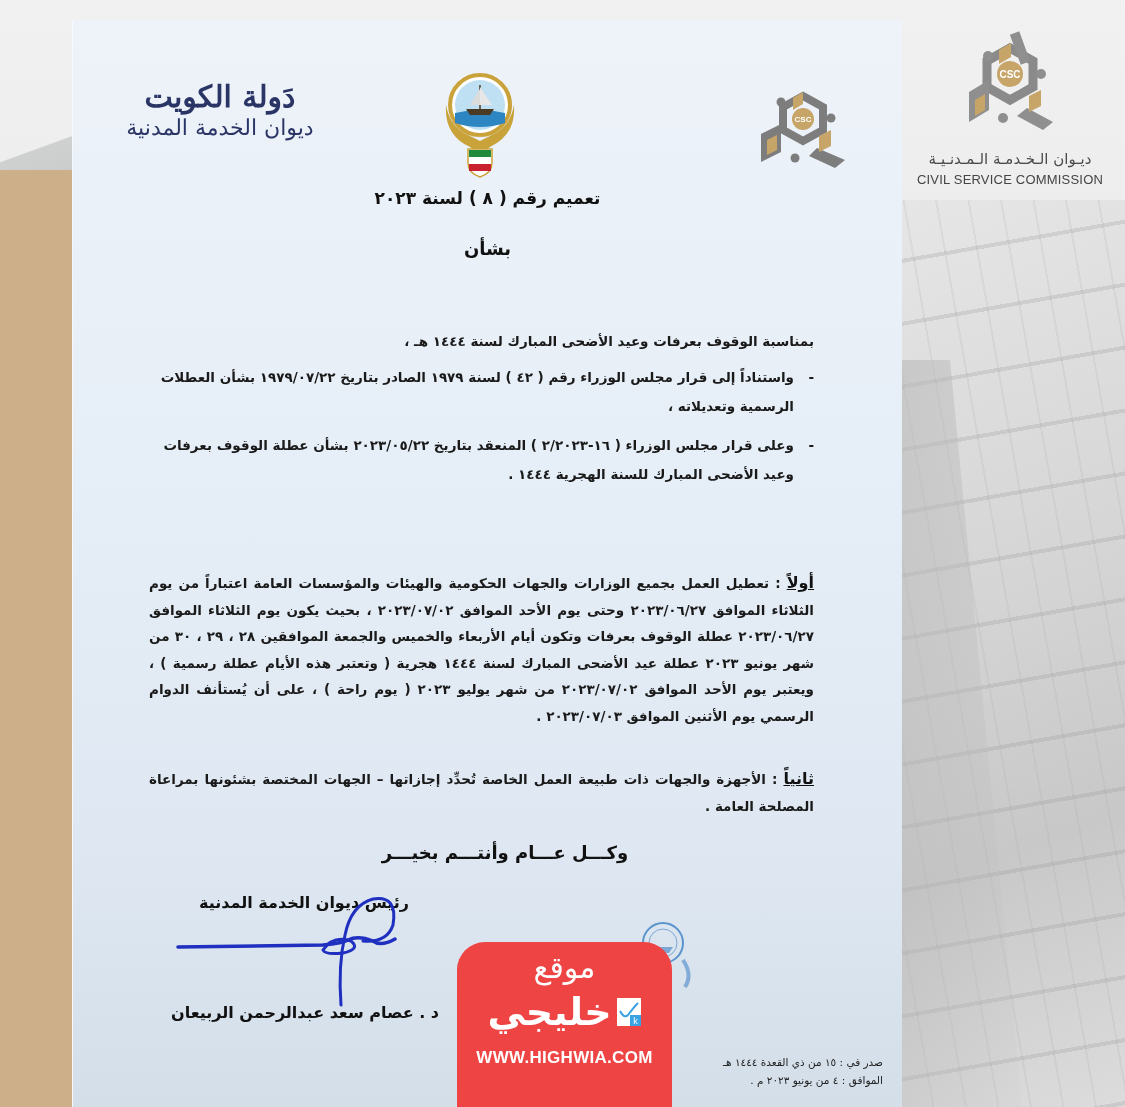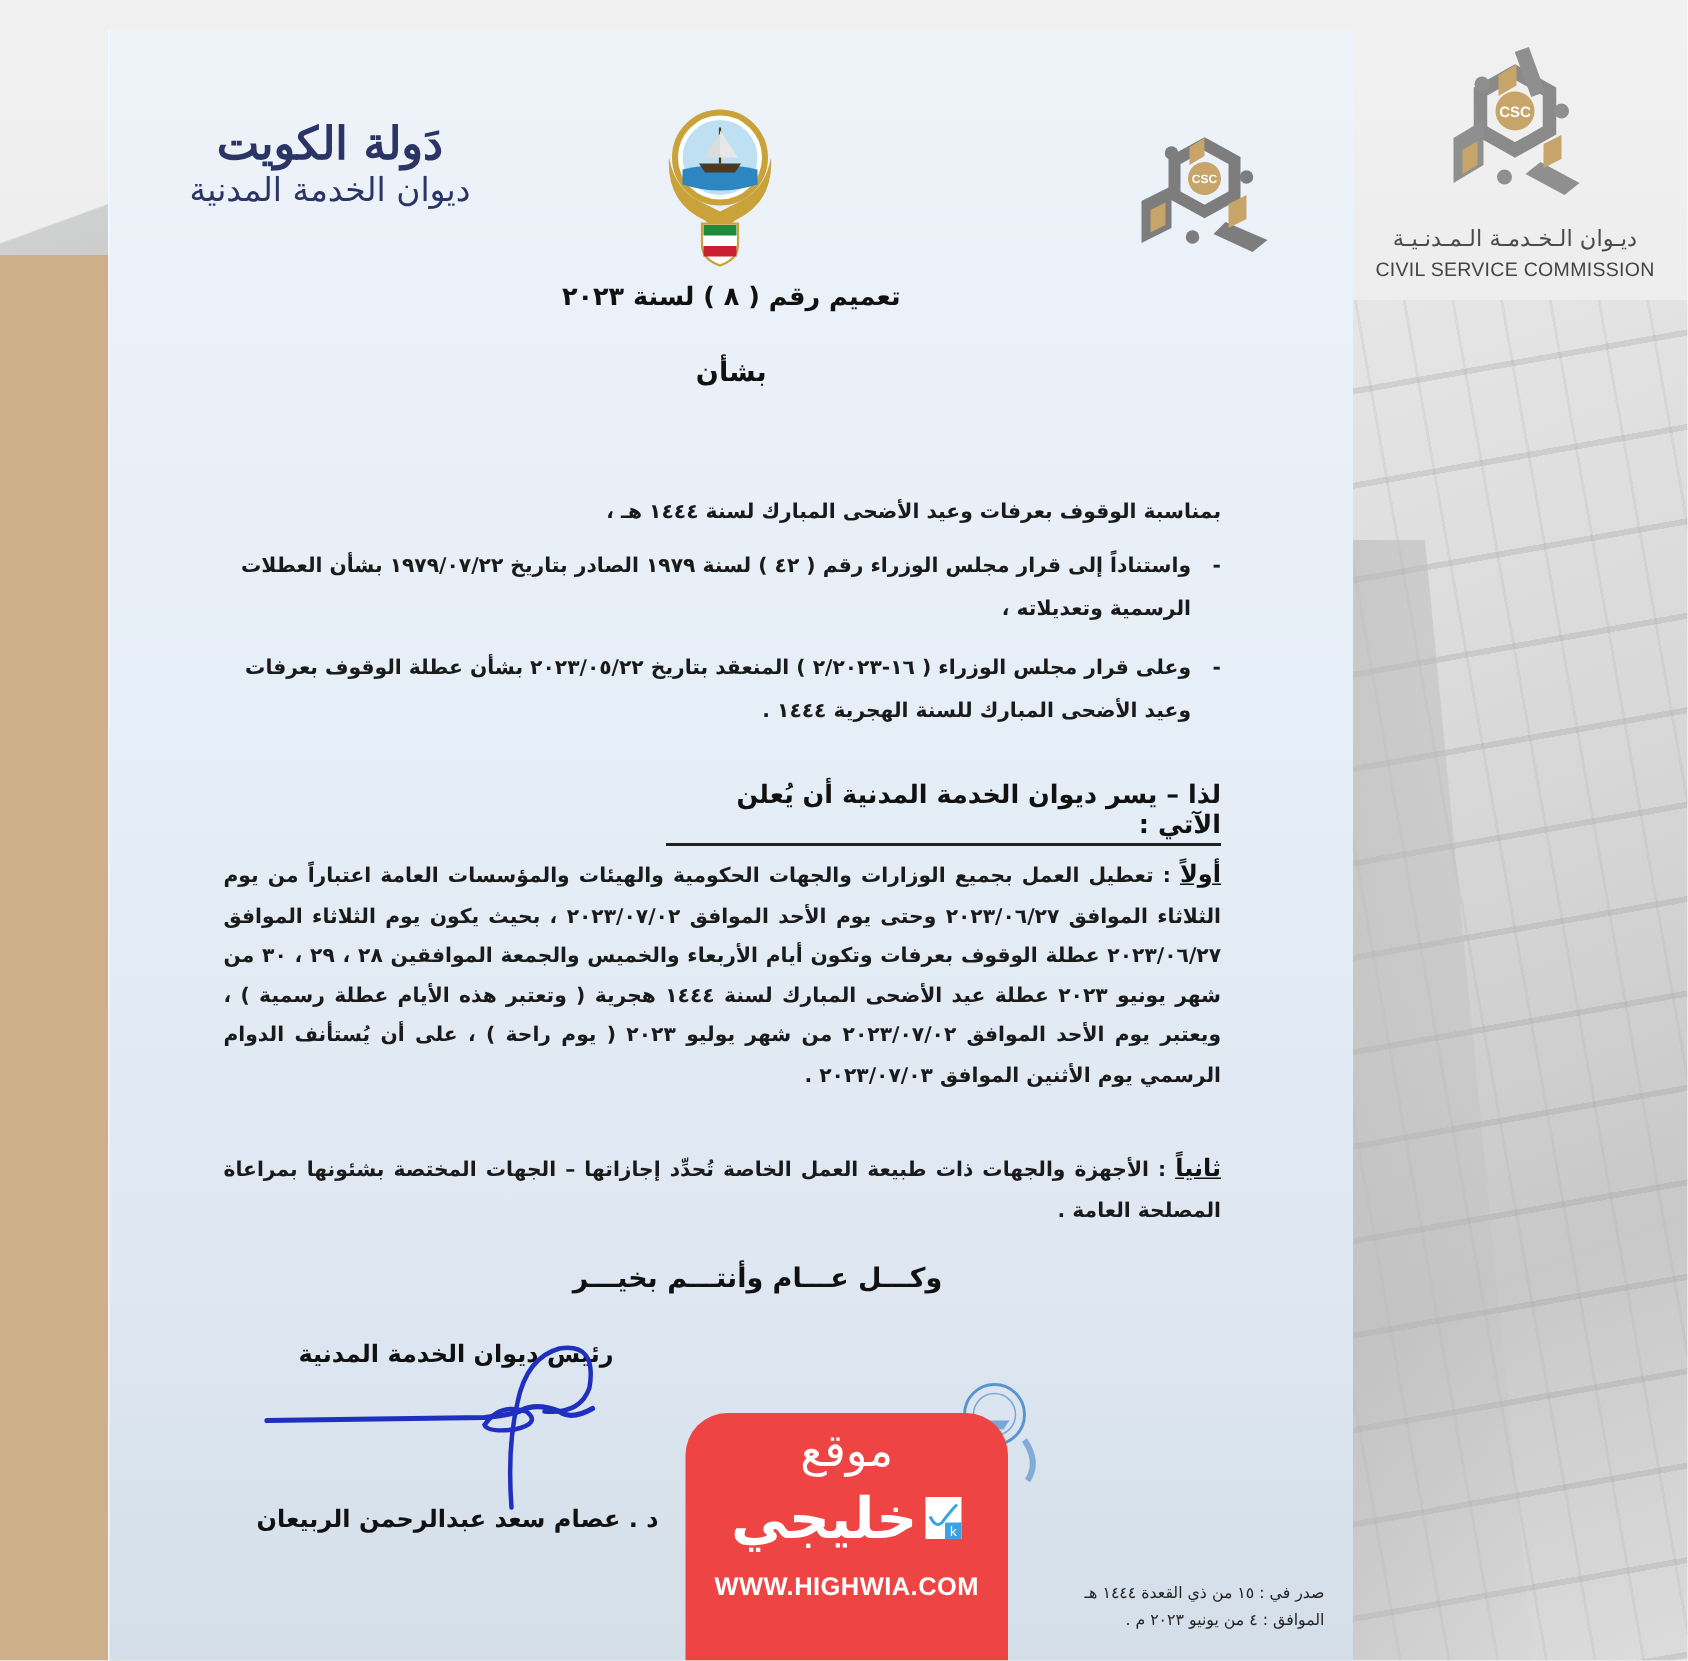--- a/index.html
+++ b/index.html
@@ -207,21 +207,20 @@
       <div class="bullet">
         <span class="dash">-</span>
         <span>واستناداً إلى قرار مجلس الوزراء رقم ( ٤٢ ) لسنة ١٩٧٩ الصادر بتاريخ ١٩٧٩/٠٧/٢٢ بشأن العطلات الرسمية وتعديلاته ،</span>
       </div>
       <div class="bullet">
         <span class="dash">-</span>
         <span>وعلى قرار مجلس الوزراء ( ١٦-٢/٢٠٢٣ ) المنعقد بتاريخ ٢٠٢٣/٠٥/٢٢ بشأن عطلة الوقوف بعرفات وعيد الأضحى المبارك للسنة الهجرية ١٤٤٤ .</span>
       </div>
     </div>
 
-    <div class="announce">لذا – يسر ديوان الخدمة المدنية أن يُعلن الآتي :</div>
 
     <div class="item item-1">
       <span class="lead">أولاً</span><span> : تعطيل العمل بجميع الوزارات والجهات الحكومية والهيئات والمؤسسات العامة اعتباراً من يوم الثلاثاء الموافق ٢٠٢٣/٠٦/٢٧ وحتى يوم الأحد الموافق ٢٠٢٣/٠٧/٠٢ ، بحيث يكون يوم الثلاثاء الموافق ٢٠٢٣/٠٦/٢٧ عطلة الوقوف بعرفات وتكون أيام الأربعاء والخميس والجمعة الموافقين ٢٨ ، ٢٩ ، ٣٠ من شهر يونيو ٢٠٢٣ عطلة عيد الأضحى المبارك لسنة ١٤٤٤ هجرية ( وتعتبر هذه الأيام عطلة رسمية ) ، ويعتبر يوم الأحد الموافق ٢٠٢٣/٠٧/٠٢ من شهر يوليو ٢٠٢٣ ( يوم راحة ) ، على أن يُستأنف الدوام الرسمي يوم الأثنين الموافق ٢٠٢٣/٠٧/٠٣ .</span>
     </div>
 
     <div class="item item-2">
       <span class="lead">ثانياً</span><span> : الأجهزة والجهات ذات طبيعة العمل الخاصة تُحدِّد إجازاتها – الجهات المختصة بشئونها بمراعاة المصلحة العامة .</span>
     </div>
 
     <div class="greeting">وكـــل عـــام وأنتـــم بخيـــر</div>

